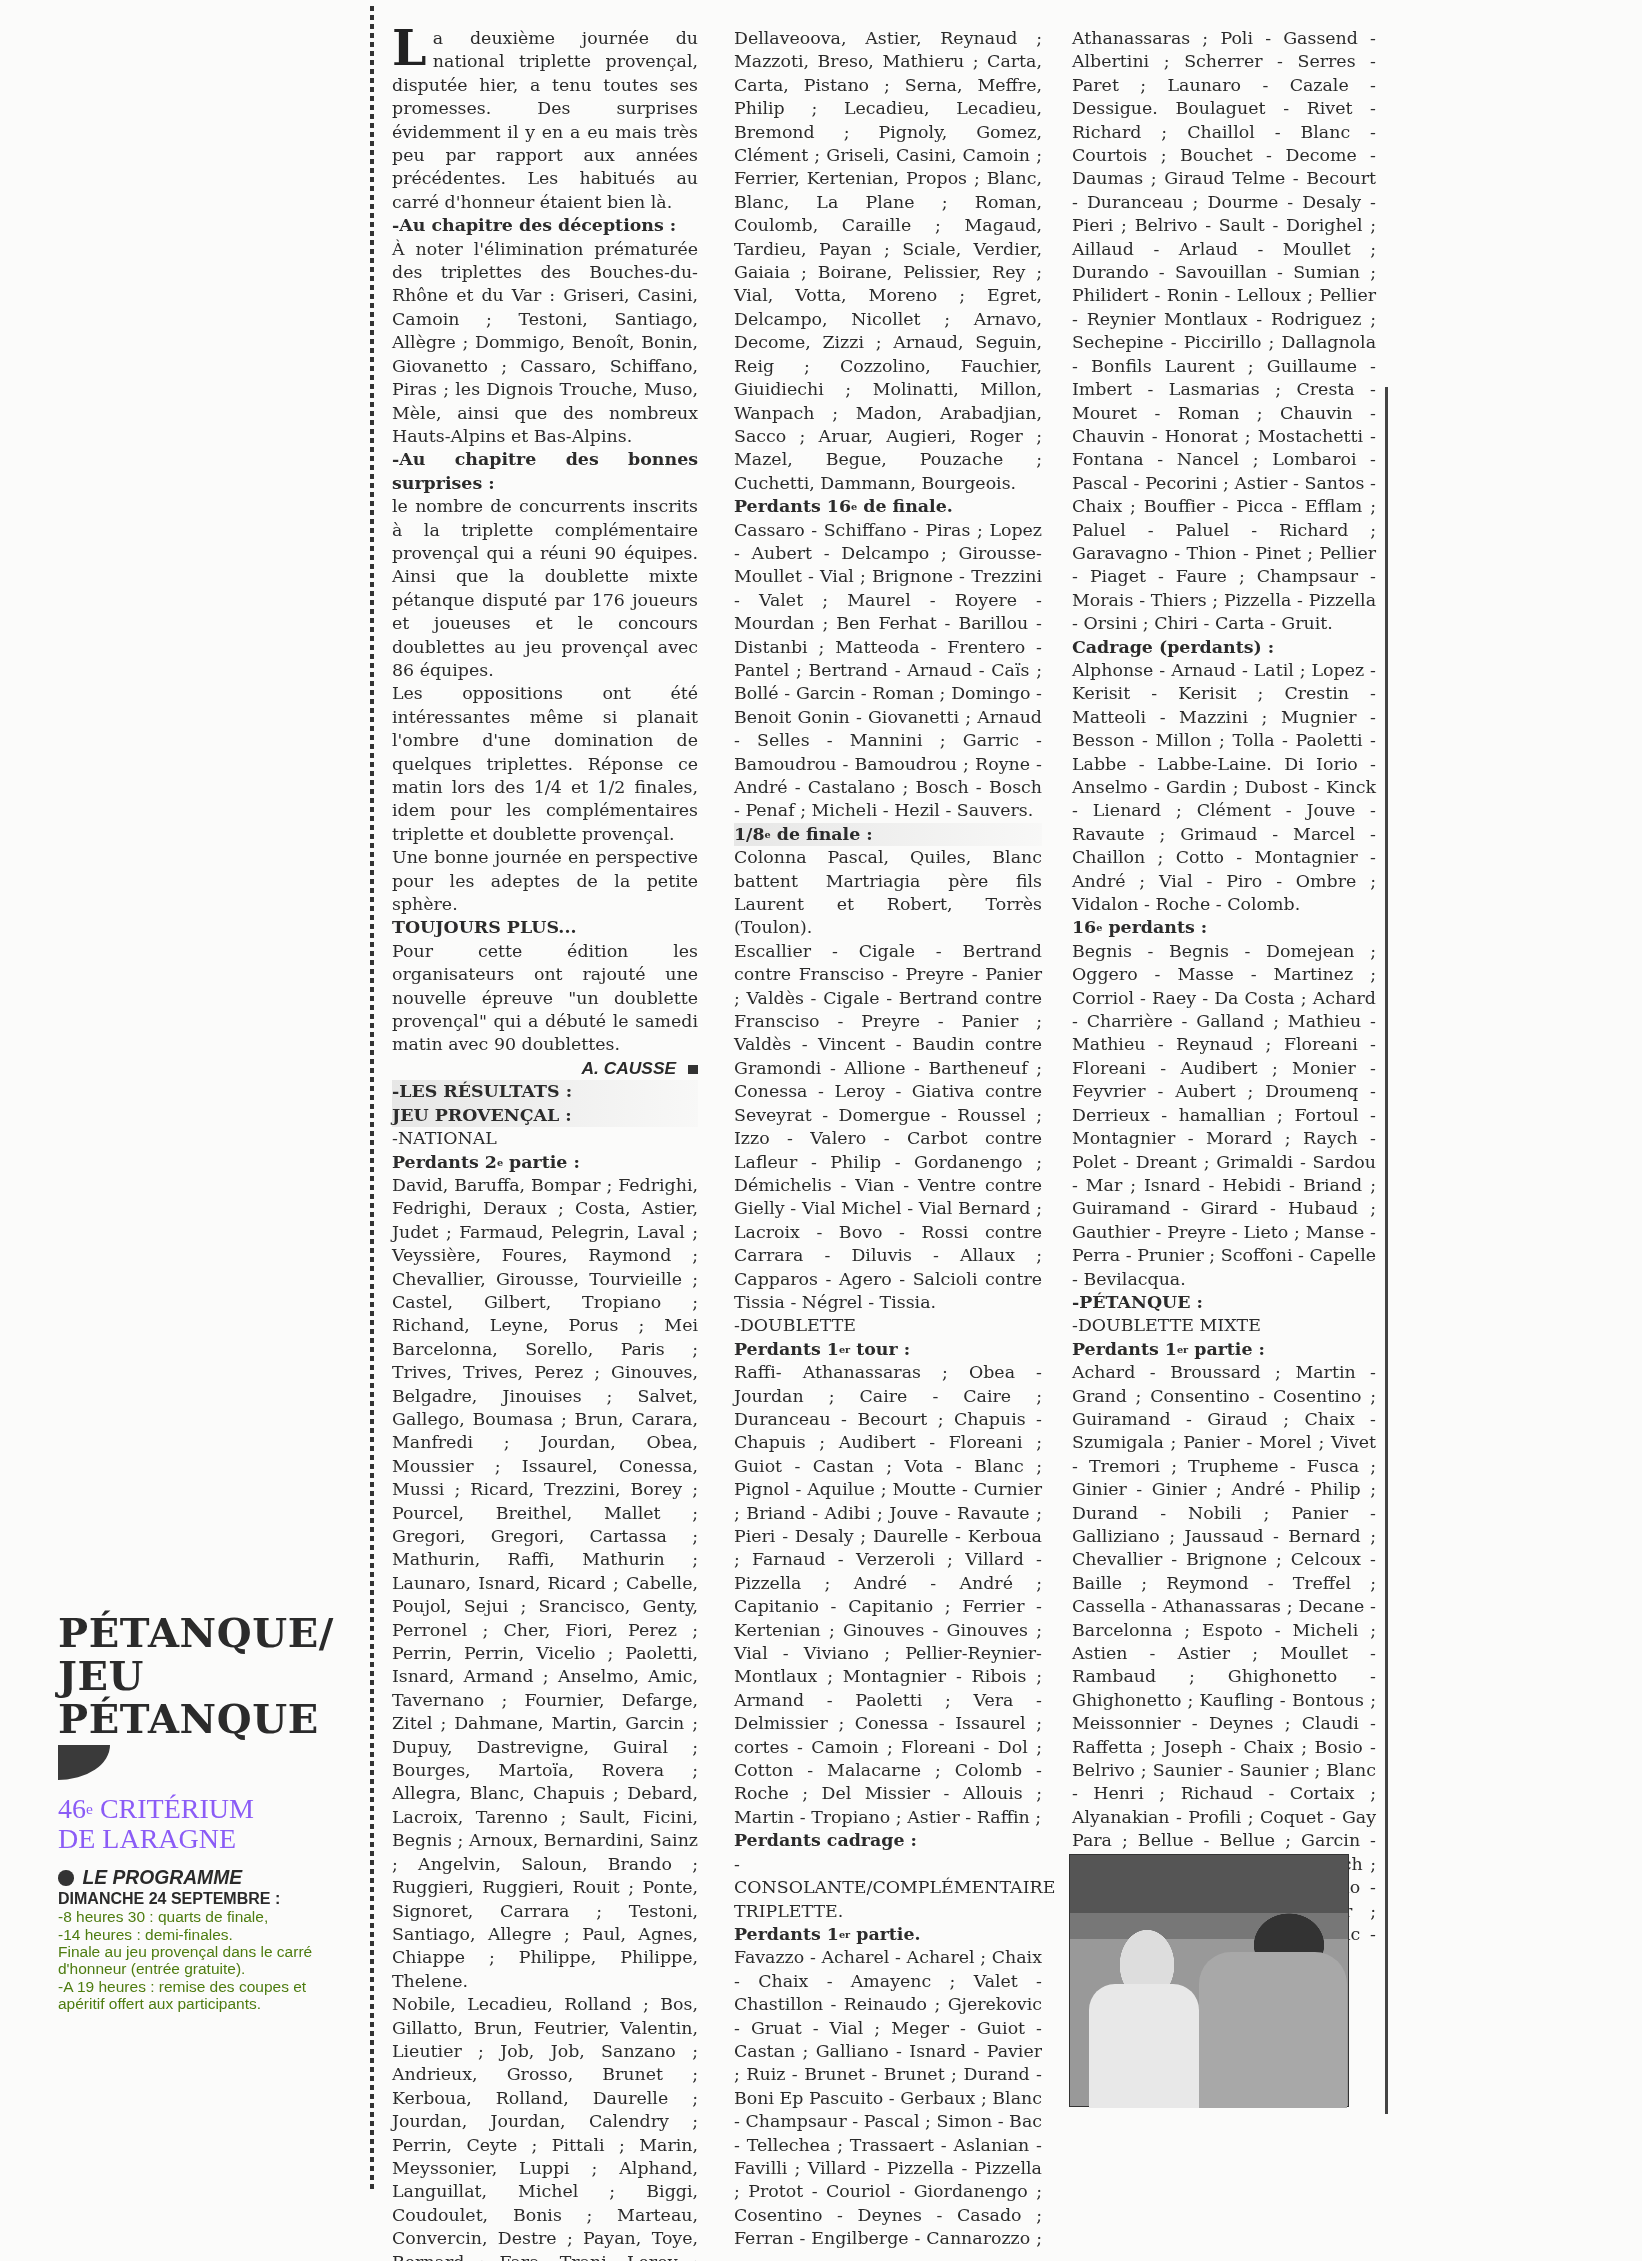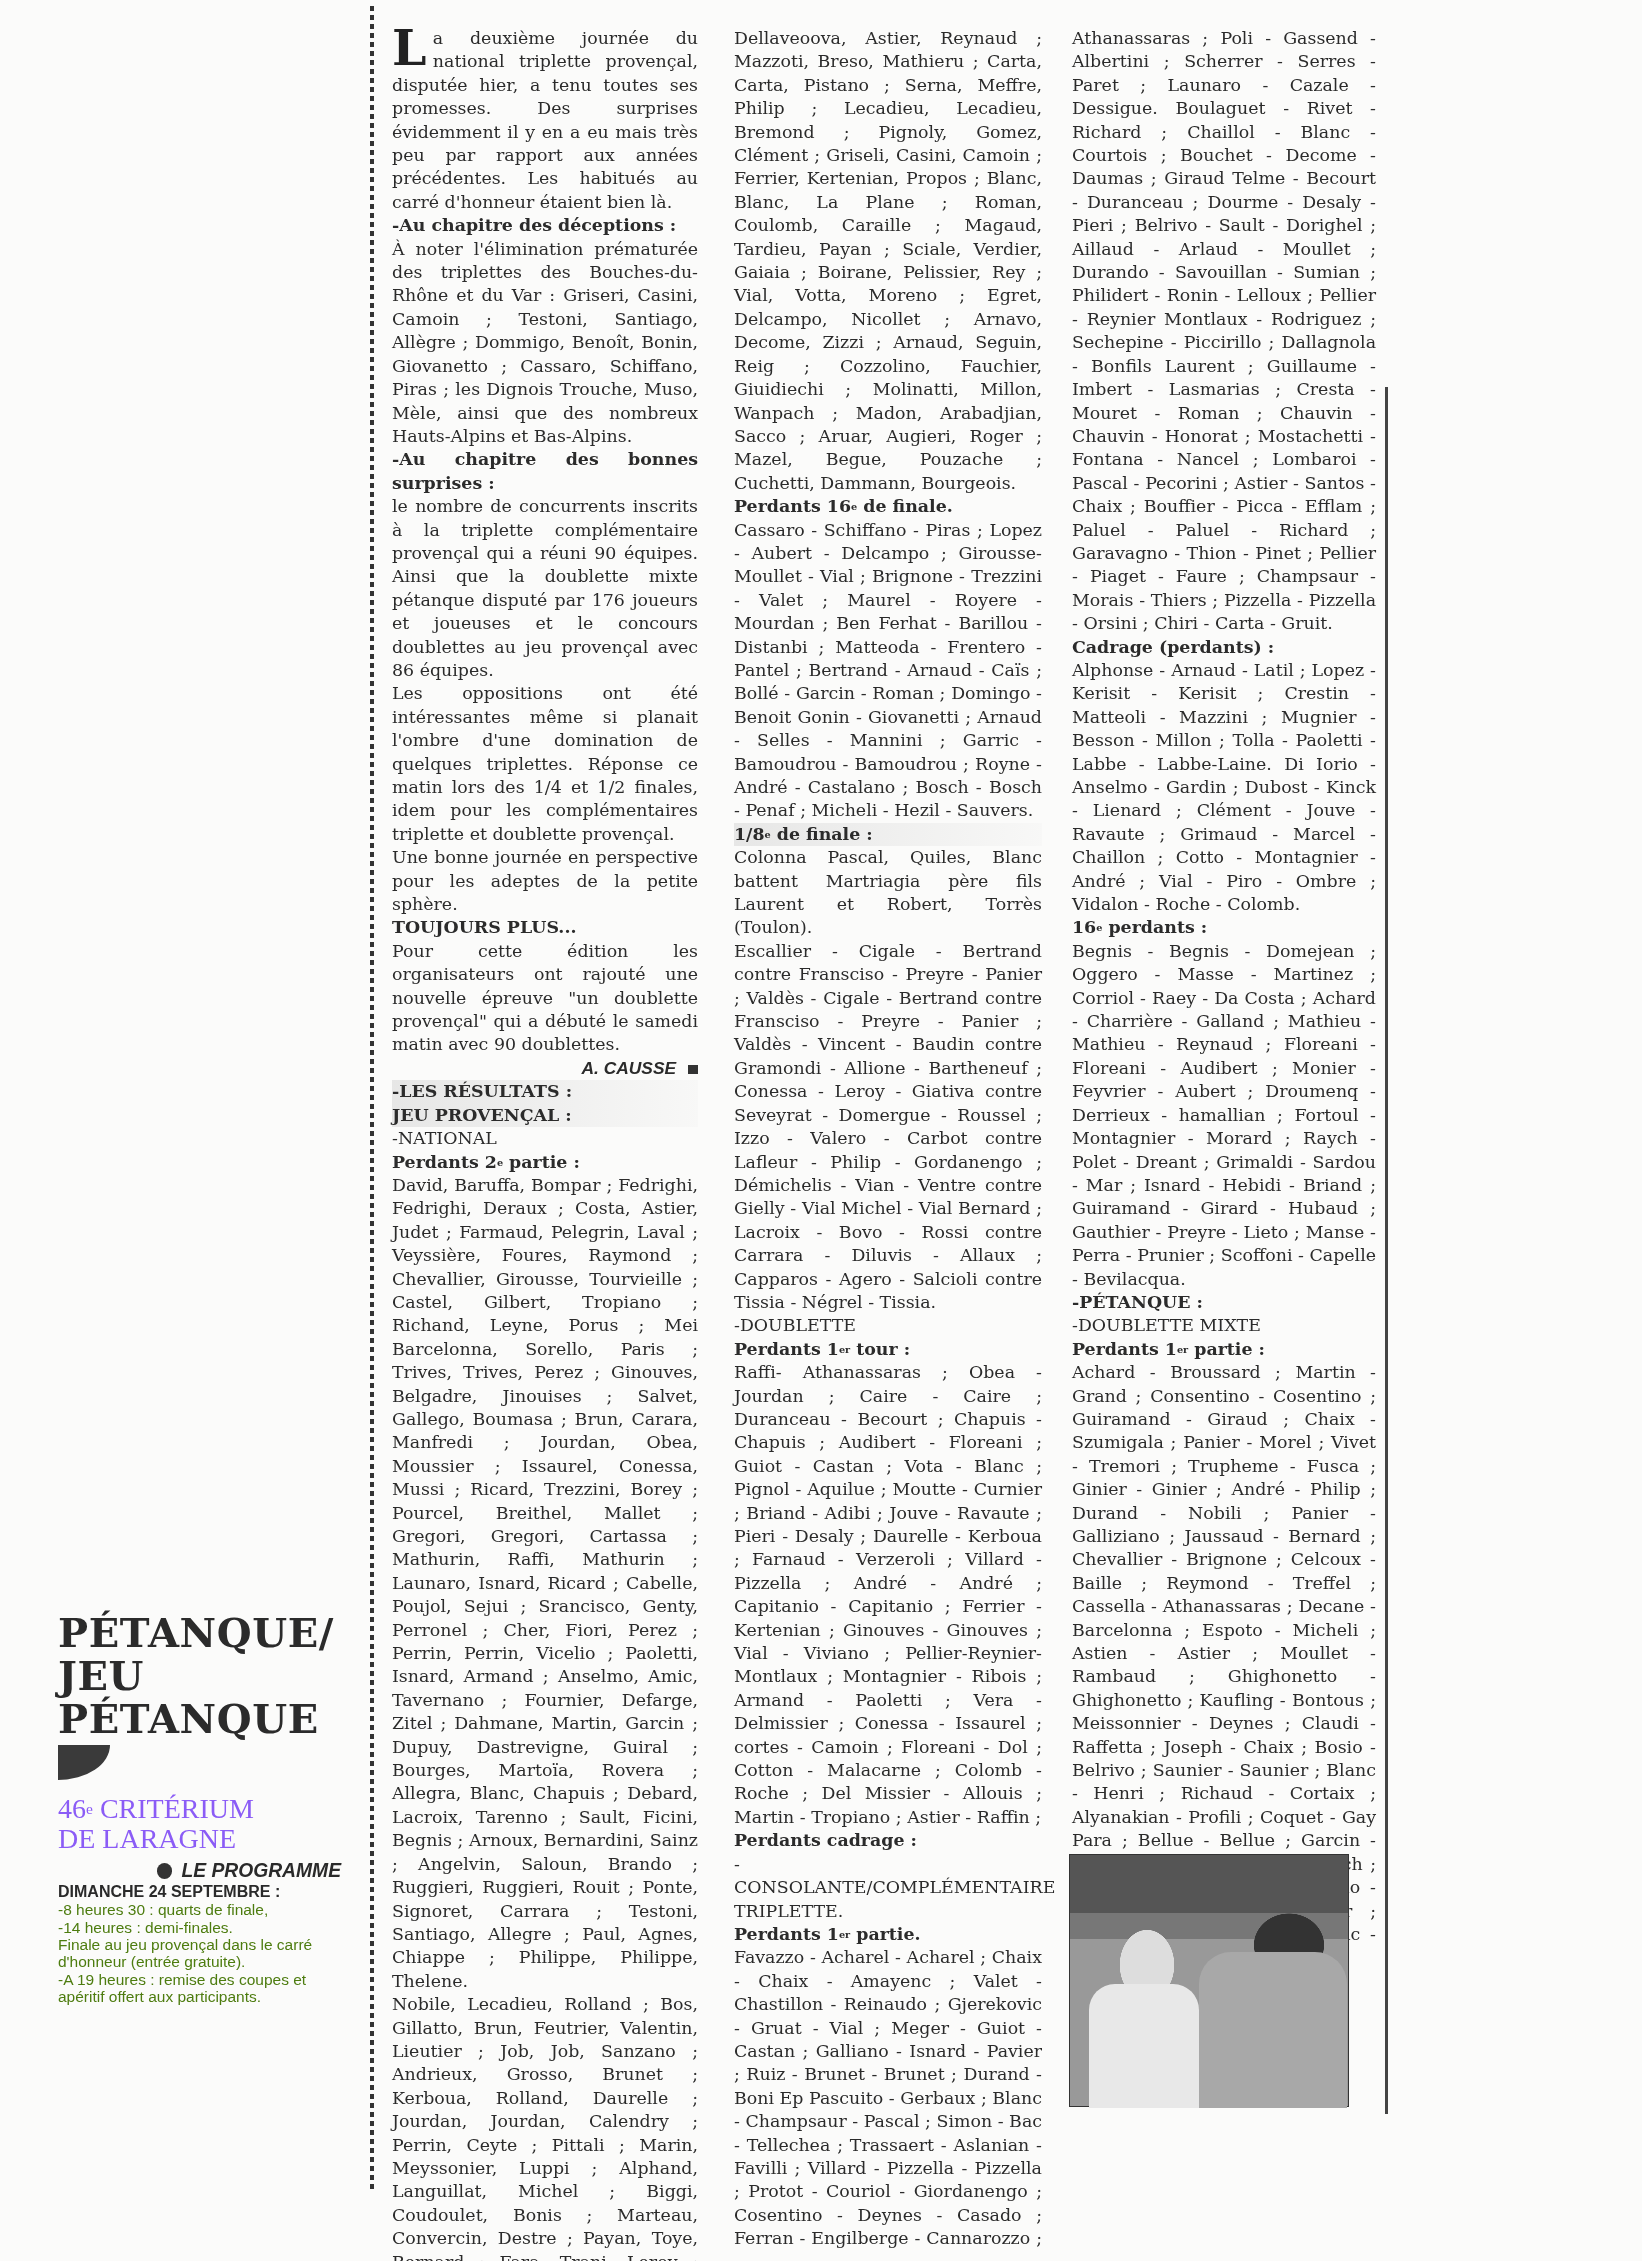--- a/index.html
+++ b/index.html
@@ -7,21 +7,21 @@
   body { position: relative; overflow: hidden; font-family: "DejaVu Serif", "Liberation Serif", serif; color: #2a2a2a; }
 
   .page { position: absolute; inset: 0; }
 
   
   .sidebar { position: absolute; left: 58px; top: 1611px; width: 283px; }
   .sb-title { font-family: "DejaVu Serif", serif; font-weight: bold; font-size: 40px; line-height: 43px; color: #2b2b2b; letter-spacing: 0.6px; }
   .sb-quarter { width: 52px; height: 35px; background: #3a3a3a; border-bottom-right-radius: 52px 35px; margin-top: 5.2px; }
   .sb-sub { font-family: "Liberation Serif", serif; font-size: 28px; line-height: 30px; margin-top: 14px; color: #8b5cf6; }
   .sb-sub sup { font-size: 15.5px; vertical-align: top; }
-  .sb-prog { font-family: "Liberation Sans", sans-serif; font-weight: bold; font-style: italic; font-size: 19.3px; margin-top: 6px; display: flex; align-items: center; gap: 9px; justify-content: flex-end; }
+  .sb-prog { font-family: "Liberation Sans", sans-serif; font-weight: bold; font-style: italic; font-size: 19.3px; margin-top: 13px; display: flex; align-items: center; gap: 9px; }
   .bullet { width: 15.5px; height: 15.5px; border-radius: 50%; background: #333; display: inline-block; }
   .sb-date { font-family: "Liberation Sans", sans-serif; font-weight: bold; font-size: 16px; margin-top: 1px; }
   .sb-line { font-family: "Liberation Sans", sans-serif; font-size: 15.5px; line-height: 17.4px; color: #4d7c0f; }
 
   
   .dots { position: absolute; left: 370px; top: 6.4px; height: 2184px; width: 3.9px;
           background-image: repeating-linear-gradient(to bottom, #333 0 4.5px, transparent 4.5px 9px); }
 
   .col { position: absolute; font-size: 17.4px; line-height: 23.4px; text-align: justify; color: #2b2b2b; }
   .col1 { left: 392px; top: 27px; width: 306px; }

